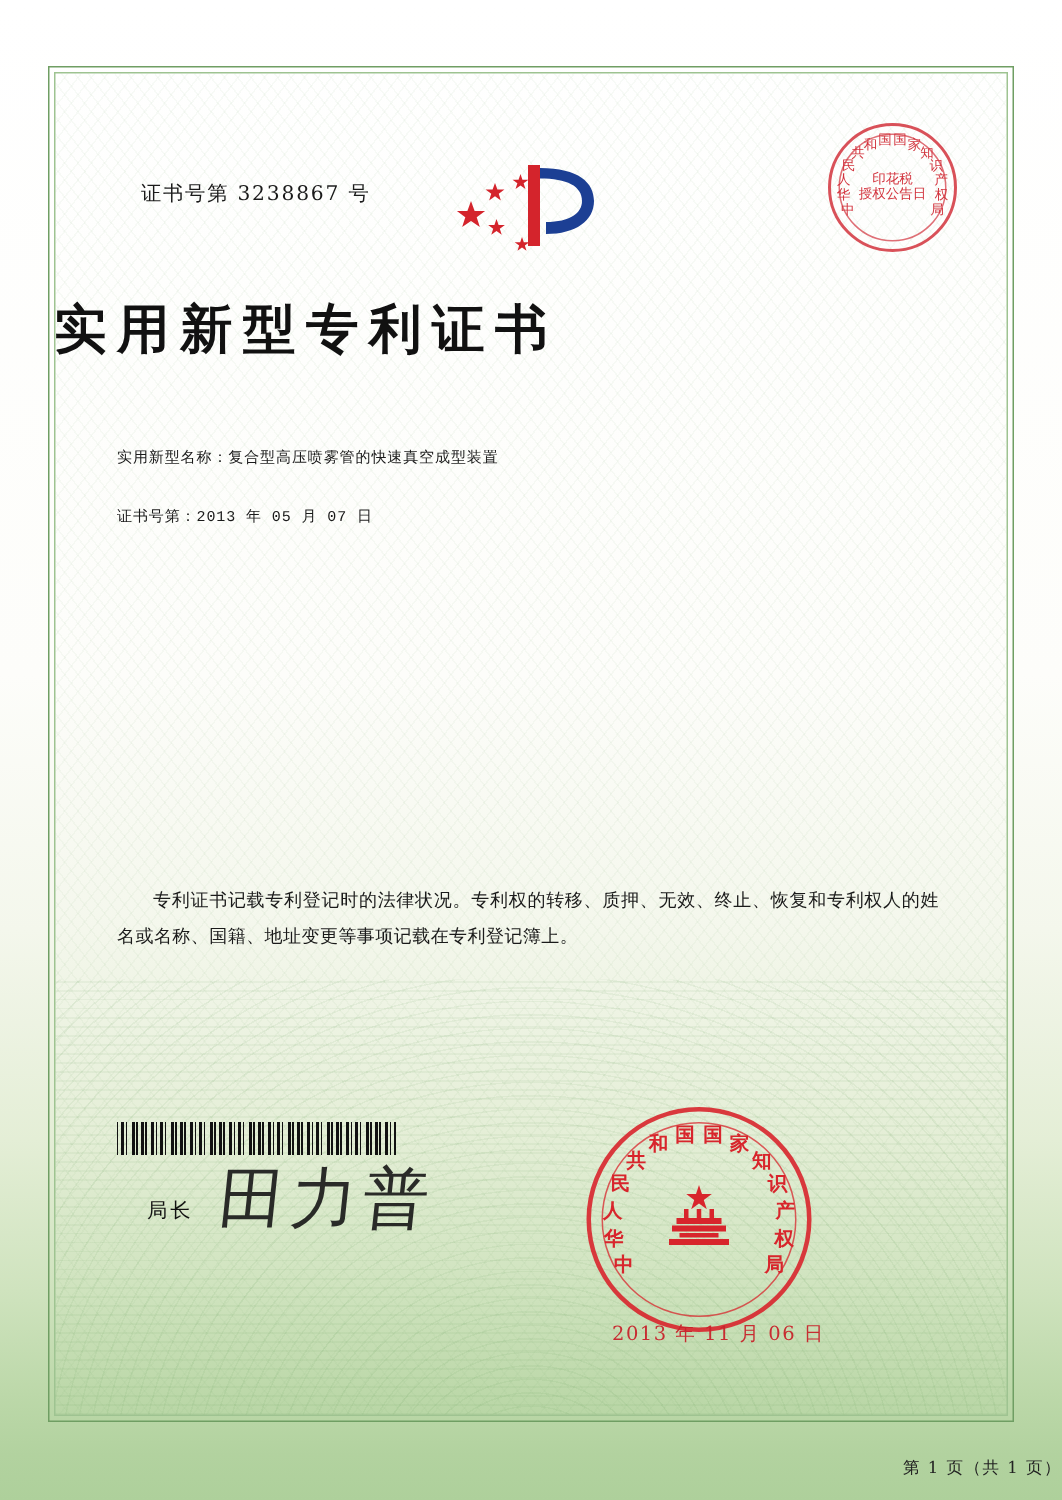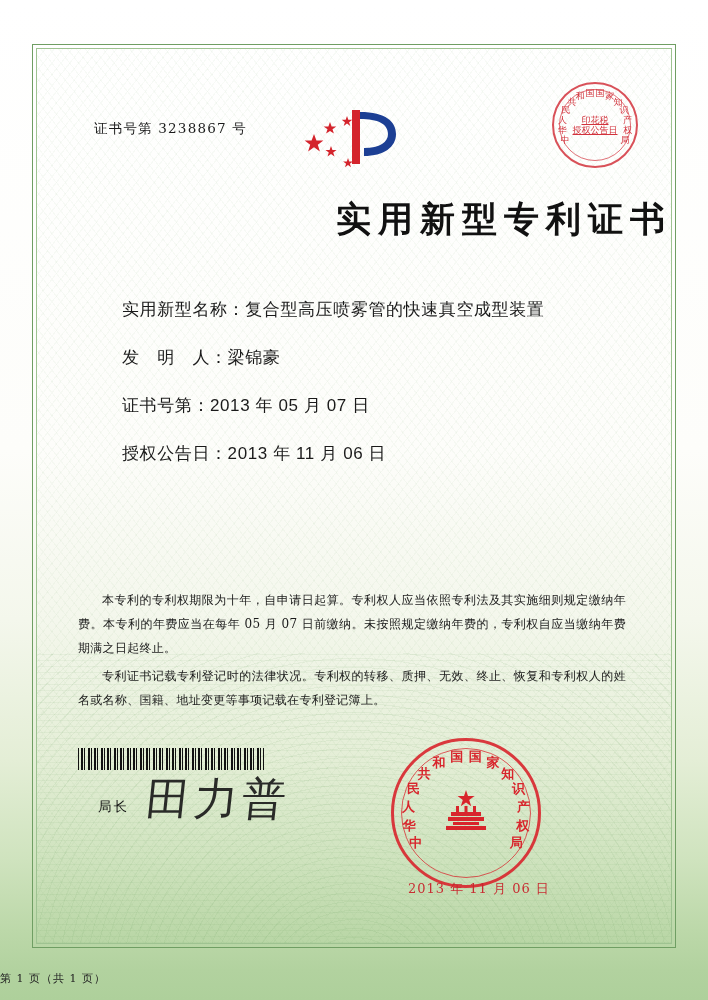--- a/index.html
+++ b/index.html
@@ -130,61 +130,59 @@
     position: absolute;
     left: 0; right: 0;
     top: 50%;
     transform: translateY(-50%);
     text-align: center;
     font-family: "DejaVu Serif", "Liberation Serif", serif;
     font-size: 9px;
     line-height: 10px;
     color: #d2323c;
     letter-spacing: 0px;
-    text-decoration: underline;
   }
   .arc-char {
     position: absolute;
     left: 50%;
     top: 50%;
     font-family: "DejaVu Serif", "Liberation Serif", serif;
     font-size: 9px;
     color: #d2323c;
     transform-origin: 0 0;
   }
 
   
   .title {
     position: absolute;
     left: 0;
     right: 0;
     top: 148px;
-    text-align: right;
+    text-align: left;
     font-family: "DejaVu Serif", "Liberation Serif", serif;
     font-weight: bold;
     font-size: 35px;
     letter-spacing: 7px;
     color: #111111;
   }
 
   
   .fields {
     position: absolute;
     left: 42px;
     right: 42px;
     top: 250px;
   }
   .field-row {
-    font-family: Liberation Sans, sans-serif;
-    font-size: 17px;
+    font-family: Liberation Mono, monospace;
+    font-size: 10px;
     color: #1a1a1a;
     margin-bottom: 25px;
     white-space: nowrap;
     letter-spacing: .4px;
-    margin-left: 44px;
   }
   .field-row .label { letter-spacing: .6px; }
   .field-row .value { letter-spacing: .6px; }
 
   
   .paragraphs {
     position: absolute;
     left: 42px;
     right: 46px;
     top: 540px;
@@ -288,21 +286,21 @@
     letter-spacing: 1px;
     opacity: .95;
   }
 
   
   .footer {
     position: absolute;
     left: 0;
     right: 0;
     bottom: 14px;
-    text-align: left;
+    text-align: right;
     font-family: "DejaVu Serif", "Liberation Serif", serif;
     font-size: 11px;
     color: #222;
     letter-spacing: 1px;
   }
 </style>
 </head>
 <body>
 
 <div id="certificate">
@@ -357,32 +355,25 @@
         </div>
     </div>
 
     <div class="title">实用新型专利证书</div>
 
     <div class="fields">
       <div class="field-row">
         <span class="label">实用新型名称：</span><span class="value">复合型高压喷雾管的快速真空成型装置</span>
       </div>
       <div class="field-row">
-        <span class="label">发　明　人：</span><span class="value">梁锦豪</span>
-      </div>
-      <div class="field-row">
         <span class="label">证书号第：</span><span class="value">2013 年 05 月 07 日</span>
       </div>
-      <div class="field-row">
-        <span class="label">授权公告日：</span><span class="value">2013 年 11 月 06 日</span>
-      </div>
     </div>
 
     <div class="paragraphs">
-      <p>本专利的专利权期限为十年，自申请日起算。专利权人应当依照专利法及其实施细则规定缴纳年费。本专利的年费应当在每年 05 月 07 日前缴纳。未按照规定缴纳年费的，专利权自应当缴纳年费期满之日起终止。</p>
       <p>专利证书记载专利登记时的法律状况。专利权的转移、质押、无效、终止、恢复和专利权人的姓名或名称、国籍、地址变更等事项记载在专利登记簿上。</p>
     </div>
 
     <div class="barcode"></div>
 
     <div class="sign-label">局长</div>
     <div class="signature">田力普</div>
 
     <div class="seal">
       <div class="outer"></div>

